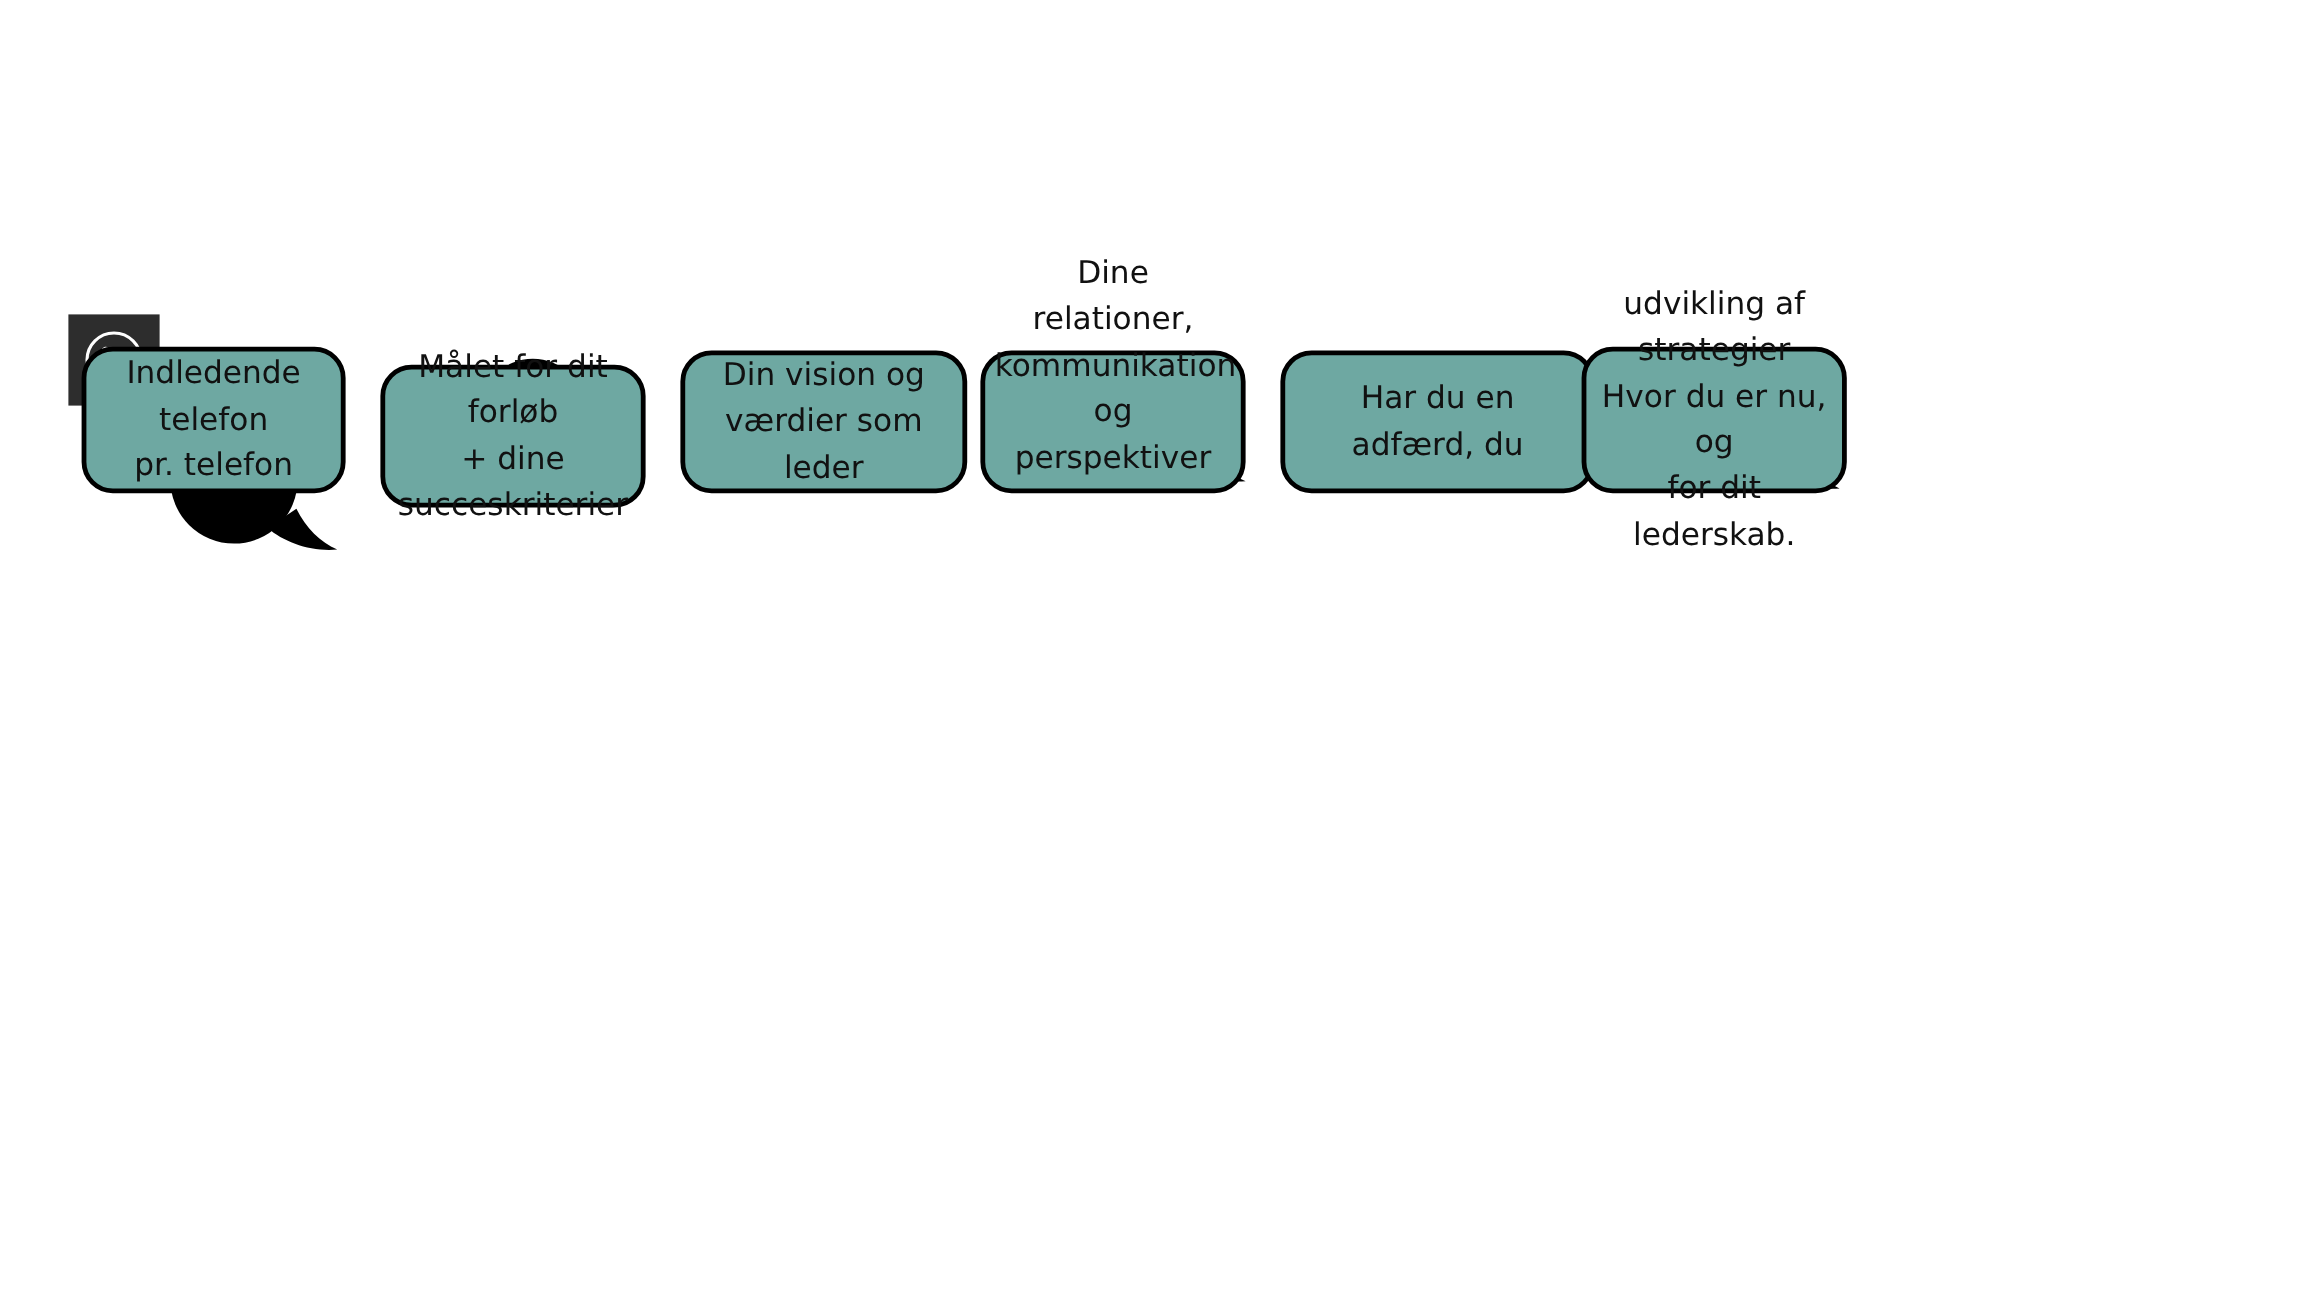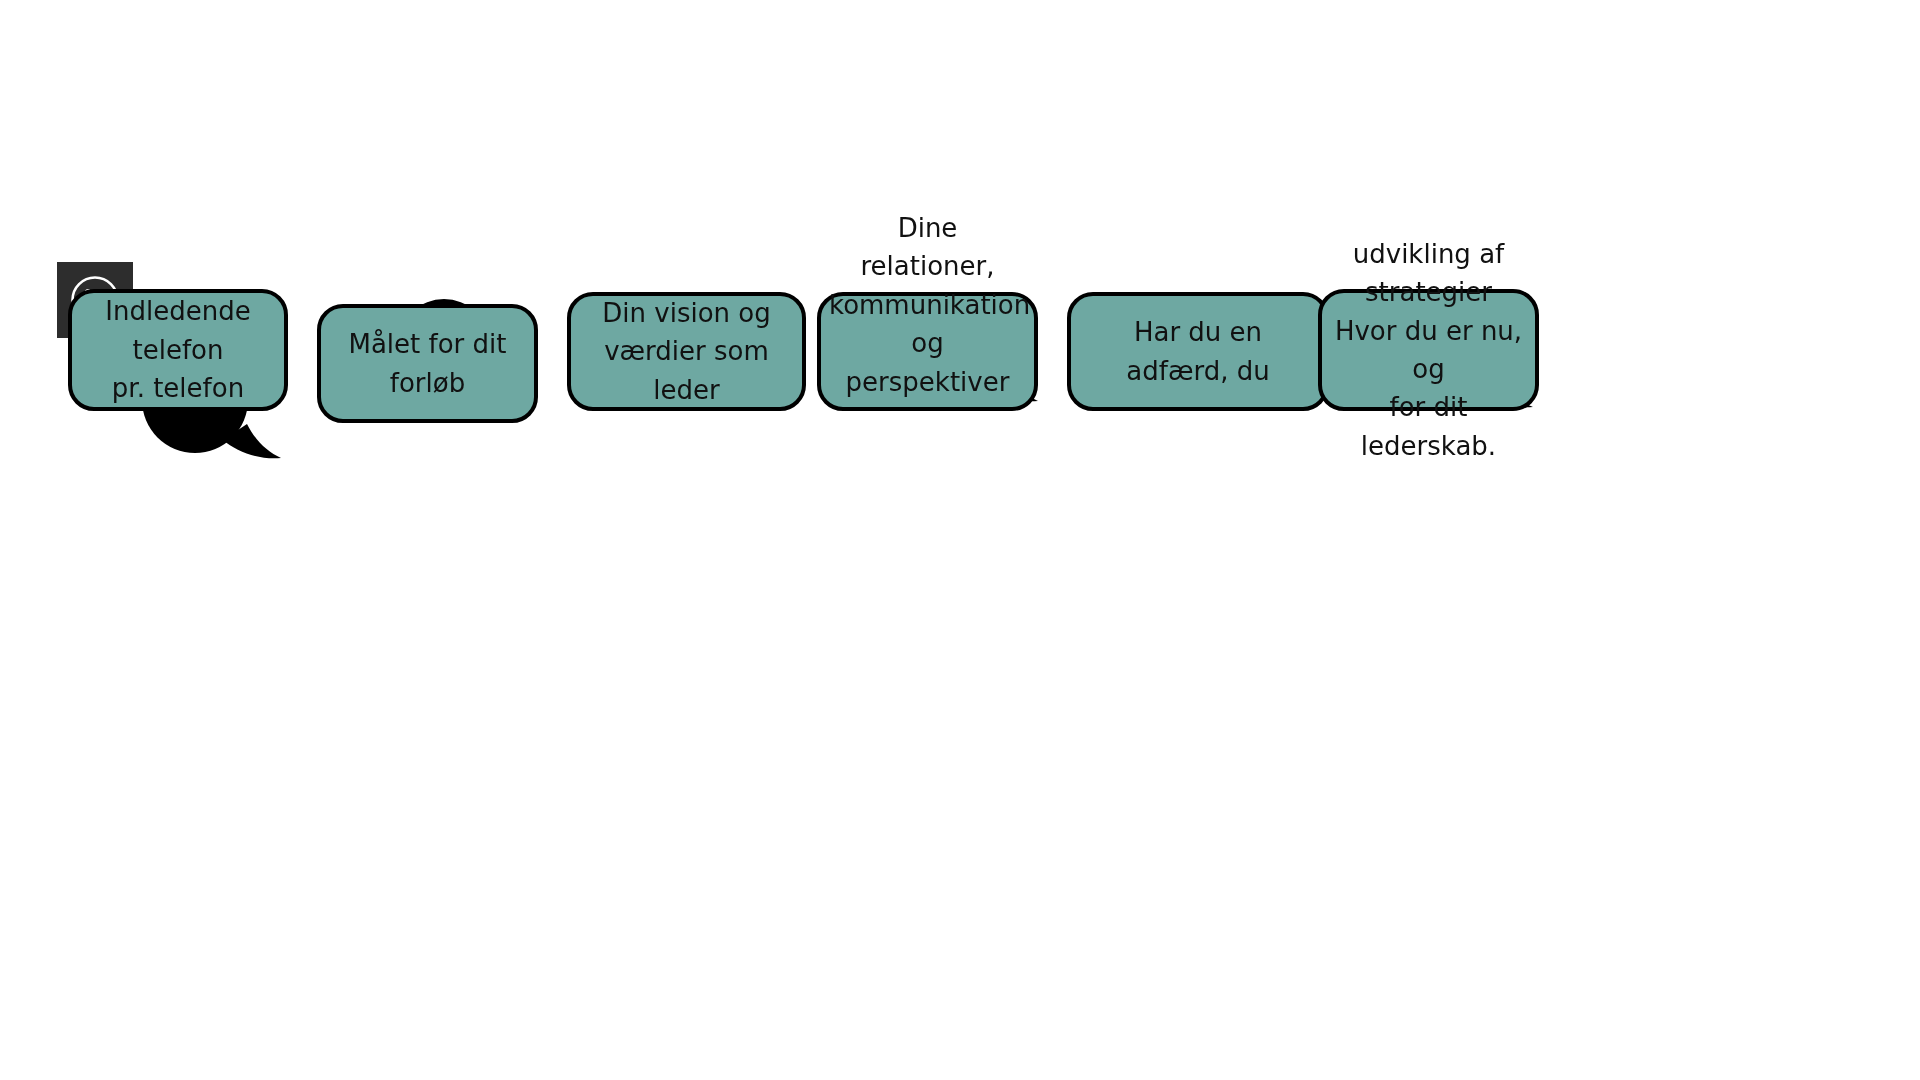--- a/index.html
+++ b/index.html
@@ -103,20 +103,21 @@
     <div class="marker" style="left:344px; top:243px;">
       <svg width="200" height="160" viewBox="-100 -100 200 160">
         <path d="M 52,24 C 60,40 72,52 86,58 C 64,60 42,52 28,40 Z" fill="#000000"></path>
         <circle cx="0" cy="0" r="44" fill="#000000"></circle>
       </svg>
     </div>
     <div class="marker-label" style="left:307px; top:233px;">1.session</div>
     <div class="caption" style="left:317px; top:292px; width:221px; height:119px;margin-top:12px;">
       <span>
           <div>Målet for dit forløb</div>
+          <div>+ dine succeskriterier</div>
         </span>
     </div>
   </div>
 
   <div class="step">
     <div class="marker" style="left:604px; top:243px;">
       <svg width="200" height="160" viewBox="-100 -100 200 160">
         <path d="M 52,24 C 60,40 72,52 86,58 C 64,60 42,52 28,40 Z" fill="#000000"></path>
         <circle cx="0" cy="0" r="44" fill="#000000"></circle>
       </svg>

